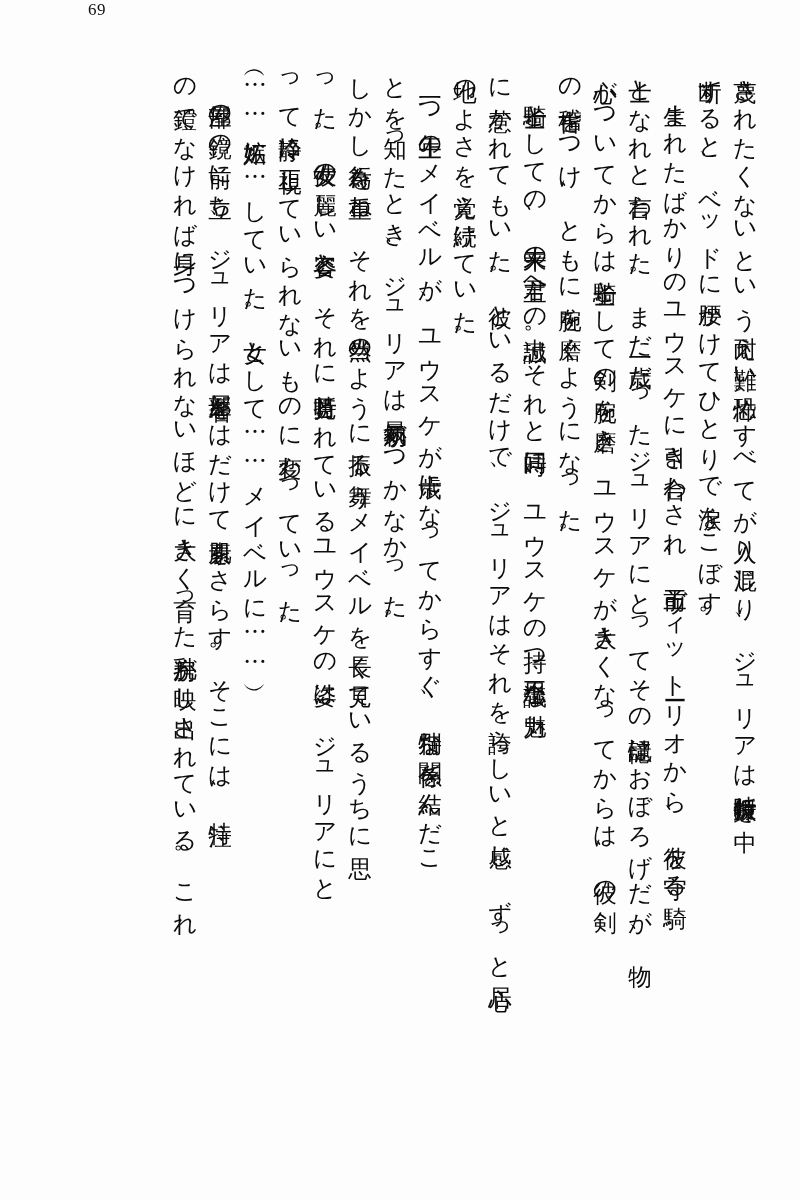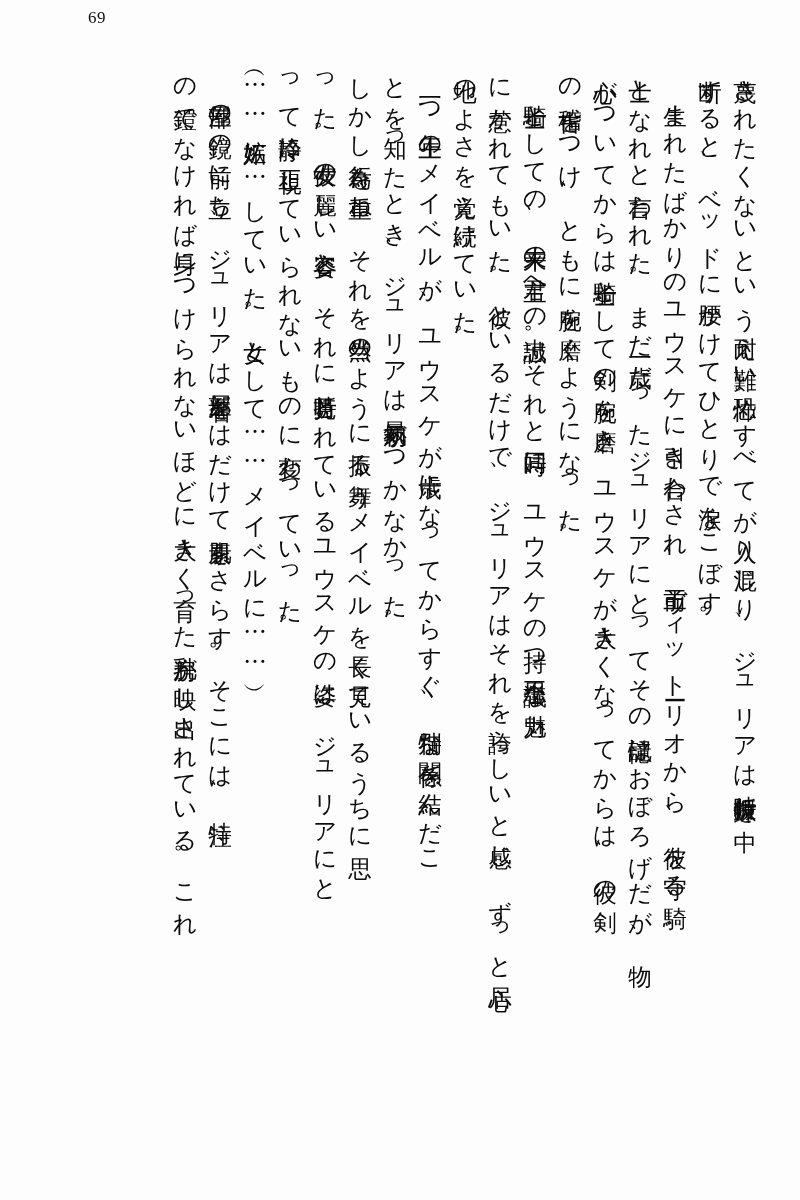--- a/index.html
+++ b/index.html
@@ -16,21 +16,21 @@
     position: relative;
   }
   .page {
     position: absolute;
     inset: 0;
     background: #fdfdfd;
   }
   
   .page-number {
     position: absolute;
-    top: 8px;
+    top: 0;
     left: 88px;
     font-size: 17px;
     font-family: "Liberation Serif", "DejaVu Serif", serif;
     color: #111;
     letter-spacing: 0.5px;
   }
   
   .body-text {
     position: absolute;
     top: 62px;

